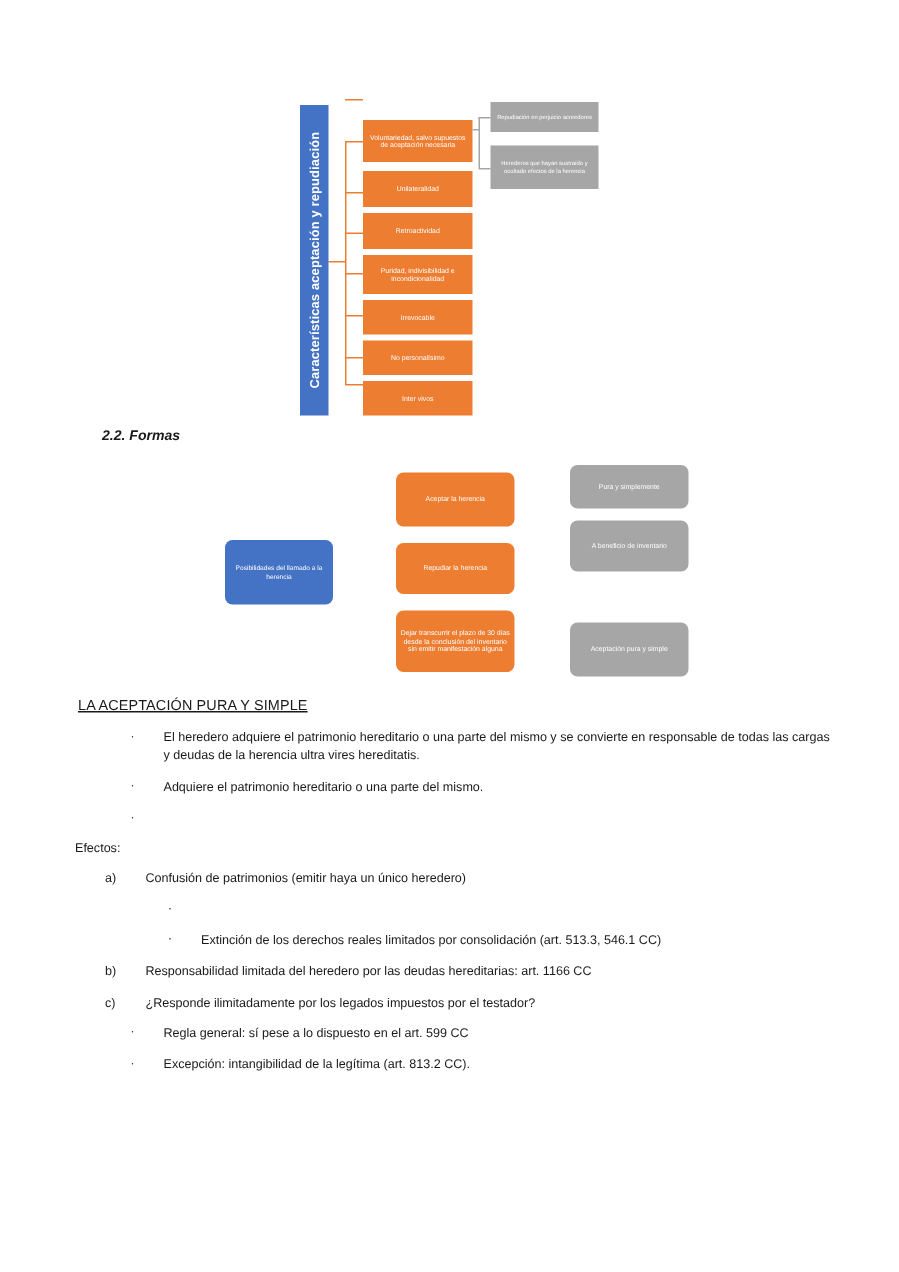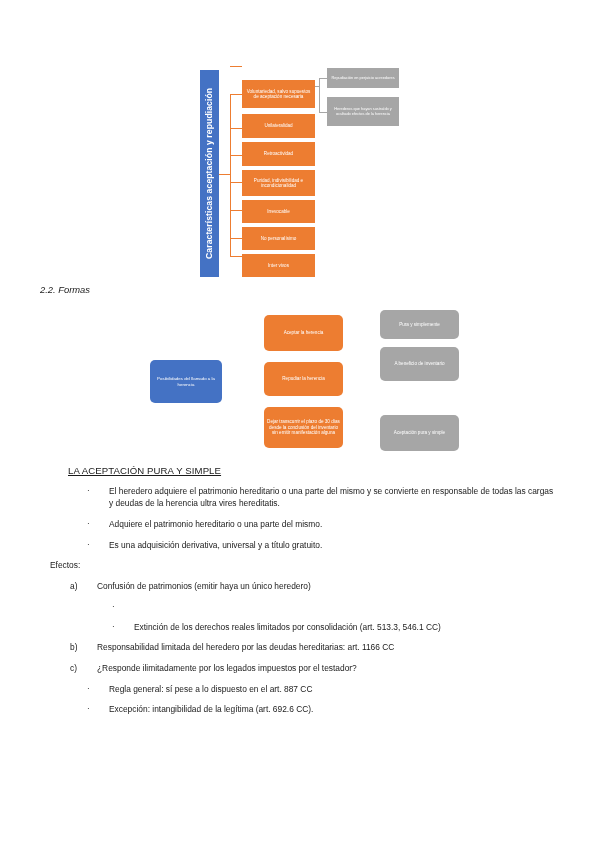--- a/index.html
+++ b/index.html
@@ -223,21 +223,21 @@
 
     <div class="d1-gin"></div>
     <div class="d1-gspine"></div>
     <div class="d1-gstub" style="top:12px"></div>
     <div class="d1-gstub" style="top:46px"></div>
 
     <div class="node gray d1-gray" style="top:2px; height:20px;">Repudiación en perjuicio acreedores</div>
     <div class="node gray d1-gray" style="top:31px; height:29px;">Herederos que hayan sustraído y ocultado efectos de la herencia</div>
   </div>
 
-  <div class="section-label" style="left:40px; top:284px;">2.2. Formas</div>
+  <div class="section-label" style="left:68px; top:284px;font-weight:bold;">2.2. Formas</div>
 
   <div class="diagram" id="diagram-posibilidades">
 
     <div class="diag-line orange-line" style="left:72px; top:76px; width:44px; transform:rotate(-28deg);"></div>
     <div class="diag-line orange-line" style="left:72px; top:76px; width:42px;"></div>
     <div class="diag-line orange-line" style="left:72px; top:76px; width:53px; transform:rotate(34deg);"></div>
 
     <div class="diag-line gray-line" style="left:193px; top:30px; width:42px; transform:rotate(-25deg);"></div>
     <div class="diag-line gray-line" style="left:193px; top:30px; width:47px; transform:rotate(30deg);"></div>
     <div class="diag-line gray-line" style="left:193px; top:129px; width:38px;"></div>
@@ -246,37 +246,36 @@
 
     <div class="node orange rounded d2-mid" style="top:9px; height:36px;">Aceptar la herencia</div>
     <div class="node orange rounded d2-mid" style="top:56px; height:34px;">Repudiar la herencia</div>
     <div class="node orange rounded d2-mid" style="top:101px; height:41px;">Dejar transcurrir el plazo de 30 días desde la conclusión del inventario sin emitir manifestación alguna</div>
 
     <div class="node gray rounded d2-gray" style="top:4px; height:29px;">Pura y simplemente</div>
     <div class="node gray rounded d2-gray" style="top:41px; height:34px;">A beneficio de inventario</div>
     <div class="node gray rounded d2-gray" style="top:109px; height:36px;">Aceptación pura y simple</div>
   </div>
 
-  <div class="doc-heading" style="left:68px; top:465px;">LA ACEPTACIÓN PURA Y SIMPLE</div>
+  <div class="doc-heading" style="left:52px; top:465px;">LA ACEPTACIÓN PURA Y SIMPLE</div>
 
   <div class="body-block" style="top:485px;">
 
     <div class="bullet-row lvl1">
       <span class="marker dot">·</span>
       <span class="btext">El heredero adquiere el patrimonio hereditario o una parte del mismo y se convierte en responsable de todas las cargas y deudas de la herencia ultra vires hereditatis.</span>
     </div>
 
     <div class="bullet-row lvl1">
       <span class="marker dot">·</span>
       <span class="btext">Adquiere el patrimonio hereditario o una parte del mismo.</span>
     </div>
 
     <div class="bullet-row lvl1">
       <span class="marker dot">·</span>
-      <span class="btext">Es una adquisición derivativa, universal y a título gratuito.</span>
     </div>
 
     <div class="plain">Efectos:</div>
 
     <div class="bullet-row lvl2">
       <span class="marker">a)</span>
       <span class="btext">Confusión de patrimonios (emitir haya un único heredero)</span>
     </div>
 
     <div class="bullet-row lvl3">
@@ -293,23 +292,23 @@
       <span class="btext">Responsabilidad limitada del heredero por las deudas hereditarias: art. 1166 CC</span>
     </div>
 
     <div class="bullet-row lvl2">
       <span class="marker">c)</span>
       <span class="btext">¿Responde ilimitadamente por los legados impuestos por el testador?</span>
     </div>
 
     <div class="bullet-row lvl1">
       <span class="marker dot">·</span>
-      <span class="btext">Regla general: sí pese a lo dispuesto en el art. 887 CC</span>
-    </div>
-
-    <div class="bullet-row lvl1">
-      <span class="marker dot">·</span>
-      <span class="btext">Excepción: intangibilidad de la legítima (art. 692.6 CC).</span>
+      <span class="btext">Regla general: sí pese a lo dispuesto en el art. 599 CC</span>
+    </div>
+
+    <div class="bullet-row lvl1">
+      <span class="marker dot">·</span>
+      <span class="btext">Excepción: intangibilidad de la legítima (art. 813.2 CC).</span>
     </div>
 
   </div>
 
 </div>
 
 </body></html>

